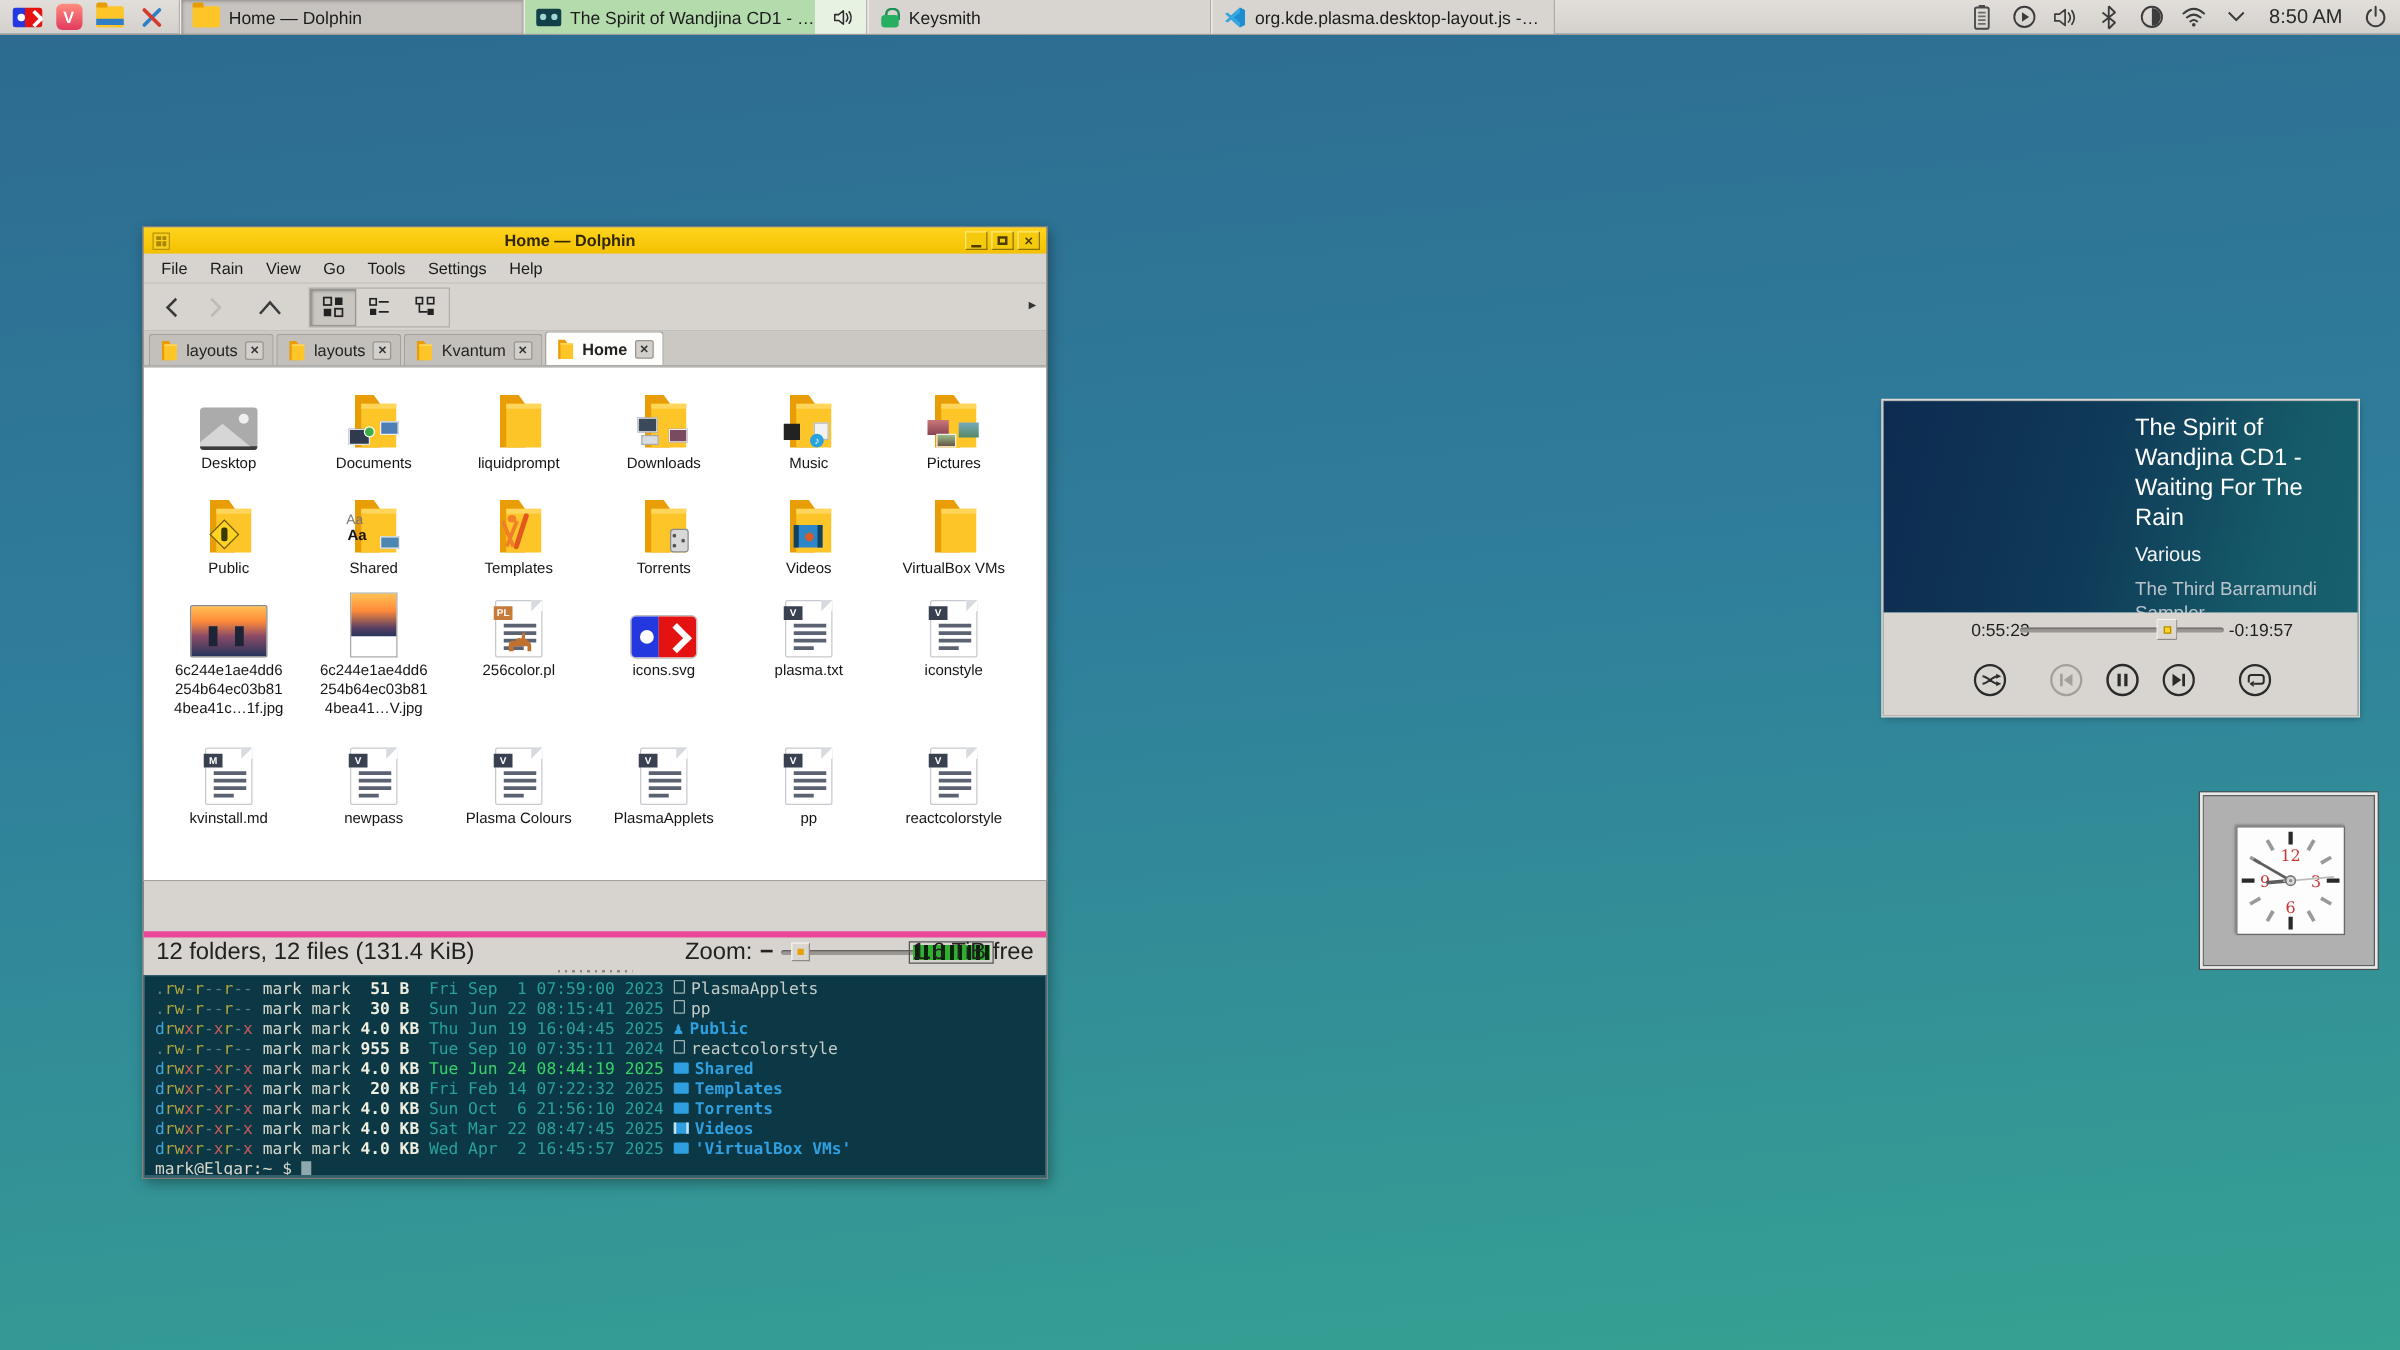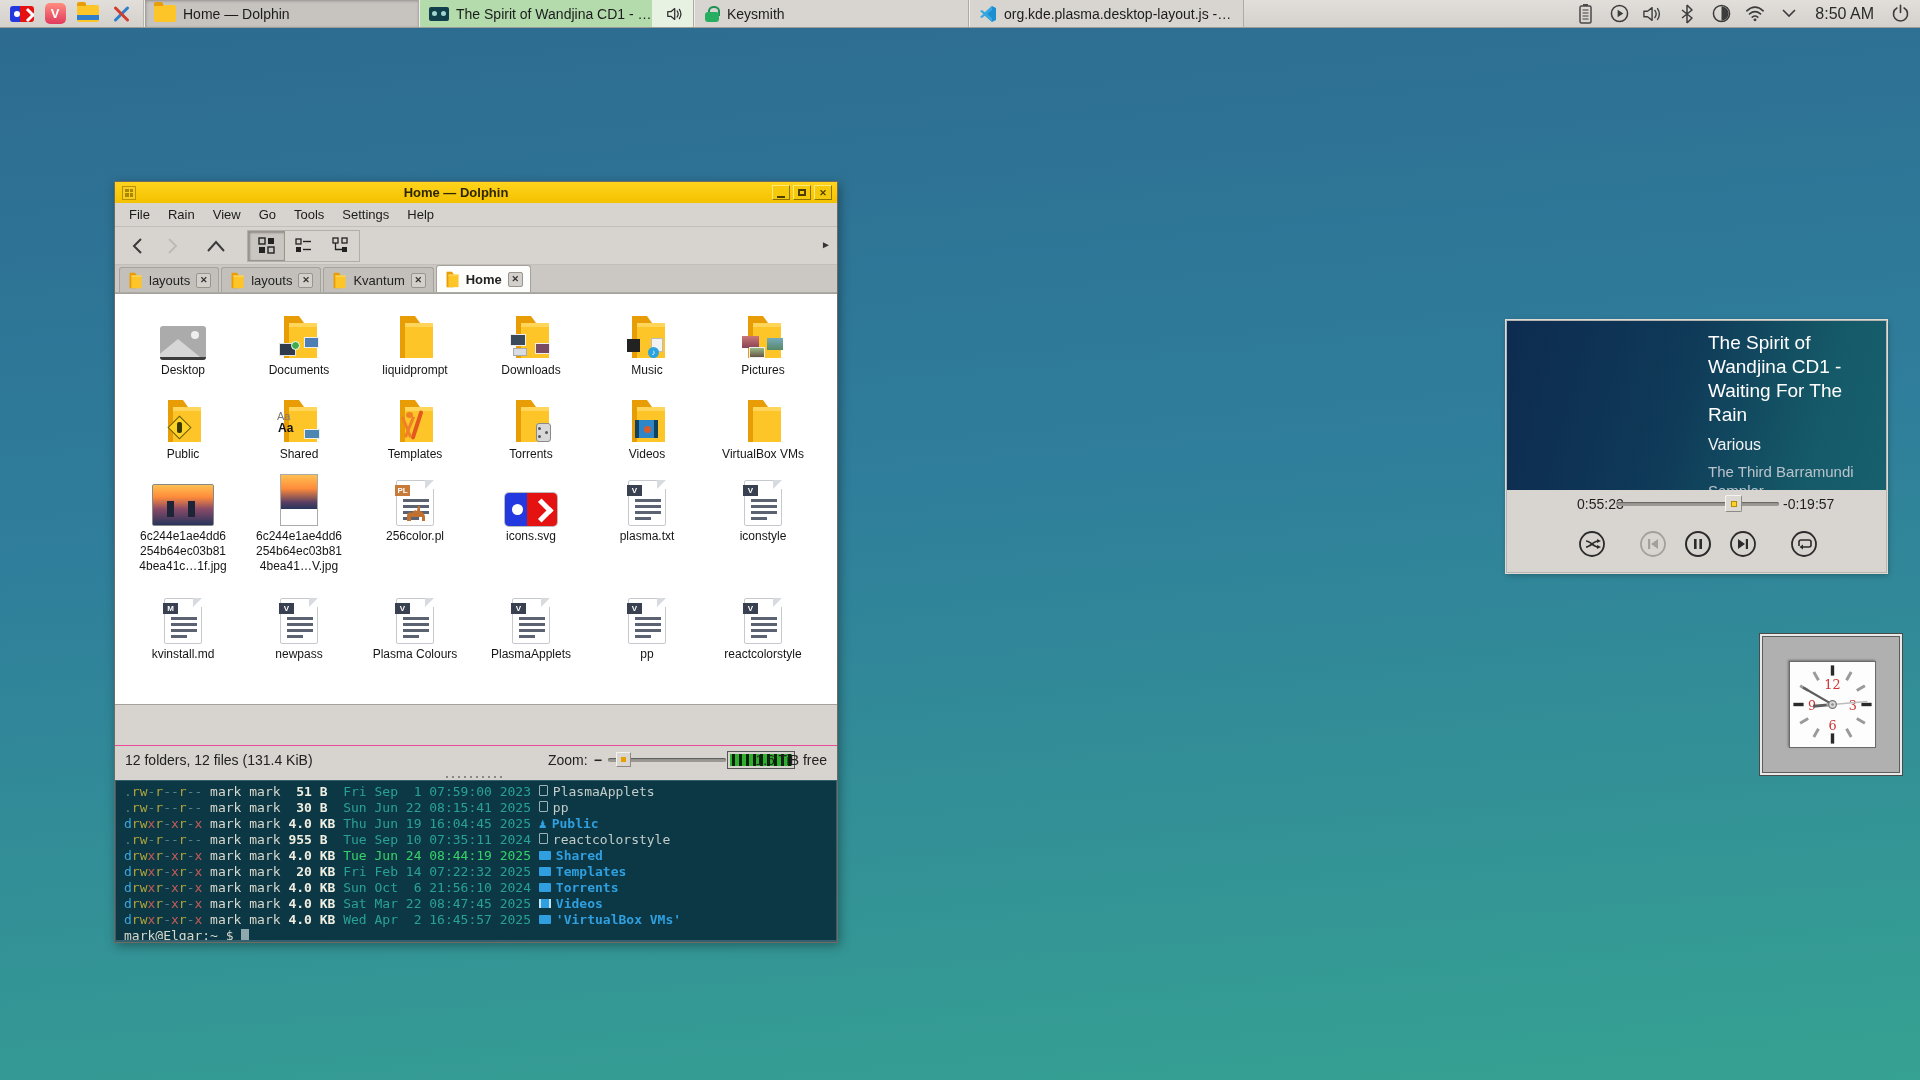--- a/index.html
+++ b/index.html
@@ -116,22 +116,22 @@
   .beos-big .r::after { content:""; position:absolute; left:6px; top:9px; width:12px; height:12px;
     border-top:5px solid #fff; border-right:5px solid #fff; transform:rotate(45deg); }
   .desk-ic { width:46px; height:34px; background:#ababab; border-radius:3px; position:relative; overflow:hidden; }
   .desk-ic::before { content:""; position:absolute; right:7px; top:5px; width:8px; height:8px; border-radius:50%; background:#efefef; }
   .desk-ic::after { content:""; position:absolute; left:-4px; bottom:3px; width:0; height:0;
     border-left:22px solid transparent; border-right:22px solid transparent; border-bottom:18px solid #d6d6d6; }
   .desk-ic .base { position:absolute; left:0; bottom:0; width:100%; height:3px; background:#3c3c3c; }
   .ov { position:absolute; }
 
   
-  .statusbar { height:28px; background:#d7d4d0; border-top:1px solid #ec4899;
-    display:flex; align-items:center; font-size:14px; color:#222; padding:0 10px; position:relative;margin-top:40px; }
+  .statusbar { height:28px; background:#d7d4d0; border-top:5px solid #ec4899;
+    display:flex; align-items:center; font-size:19px; color:#222; padding:0 10px; position:relative;margin-top:40px; }
   .zoomctl { position:absolute; left:433px; display:flex; align-items:center; gap:6px; }
   .zoomtrack { width:118px; height:4px; background:#9b9894; border-radius:2px; position:relative;
     box-shadow:inset 0 1px 1px rgba(0,0,0,.4); }
   .zoomhandle { position:absolute; left:8px; top:-6px; width:15px; height:15px; background:#d9d6d2;
     border:1px solid #8d8a86; border-top-color:#f4f2ef; border-left-color:#f4f2ef; display:flex; align-items:center; justify-content:center; cursor:pointer; }
   .zoomhandle i { width:5px; height:5px; background:#e8a000; }
   .ledmeter { position:absolute; left:612px; width:68px; height:18px; background:#031803; border:1px solid #555;
     background-image:repeating-linear-gradient(90deg,#2fae2f 0 4px,#06230a 4px 7px); background-clip:content-box; padding:2px; }
   .freetext { position:absolute; right:10px; }
 

